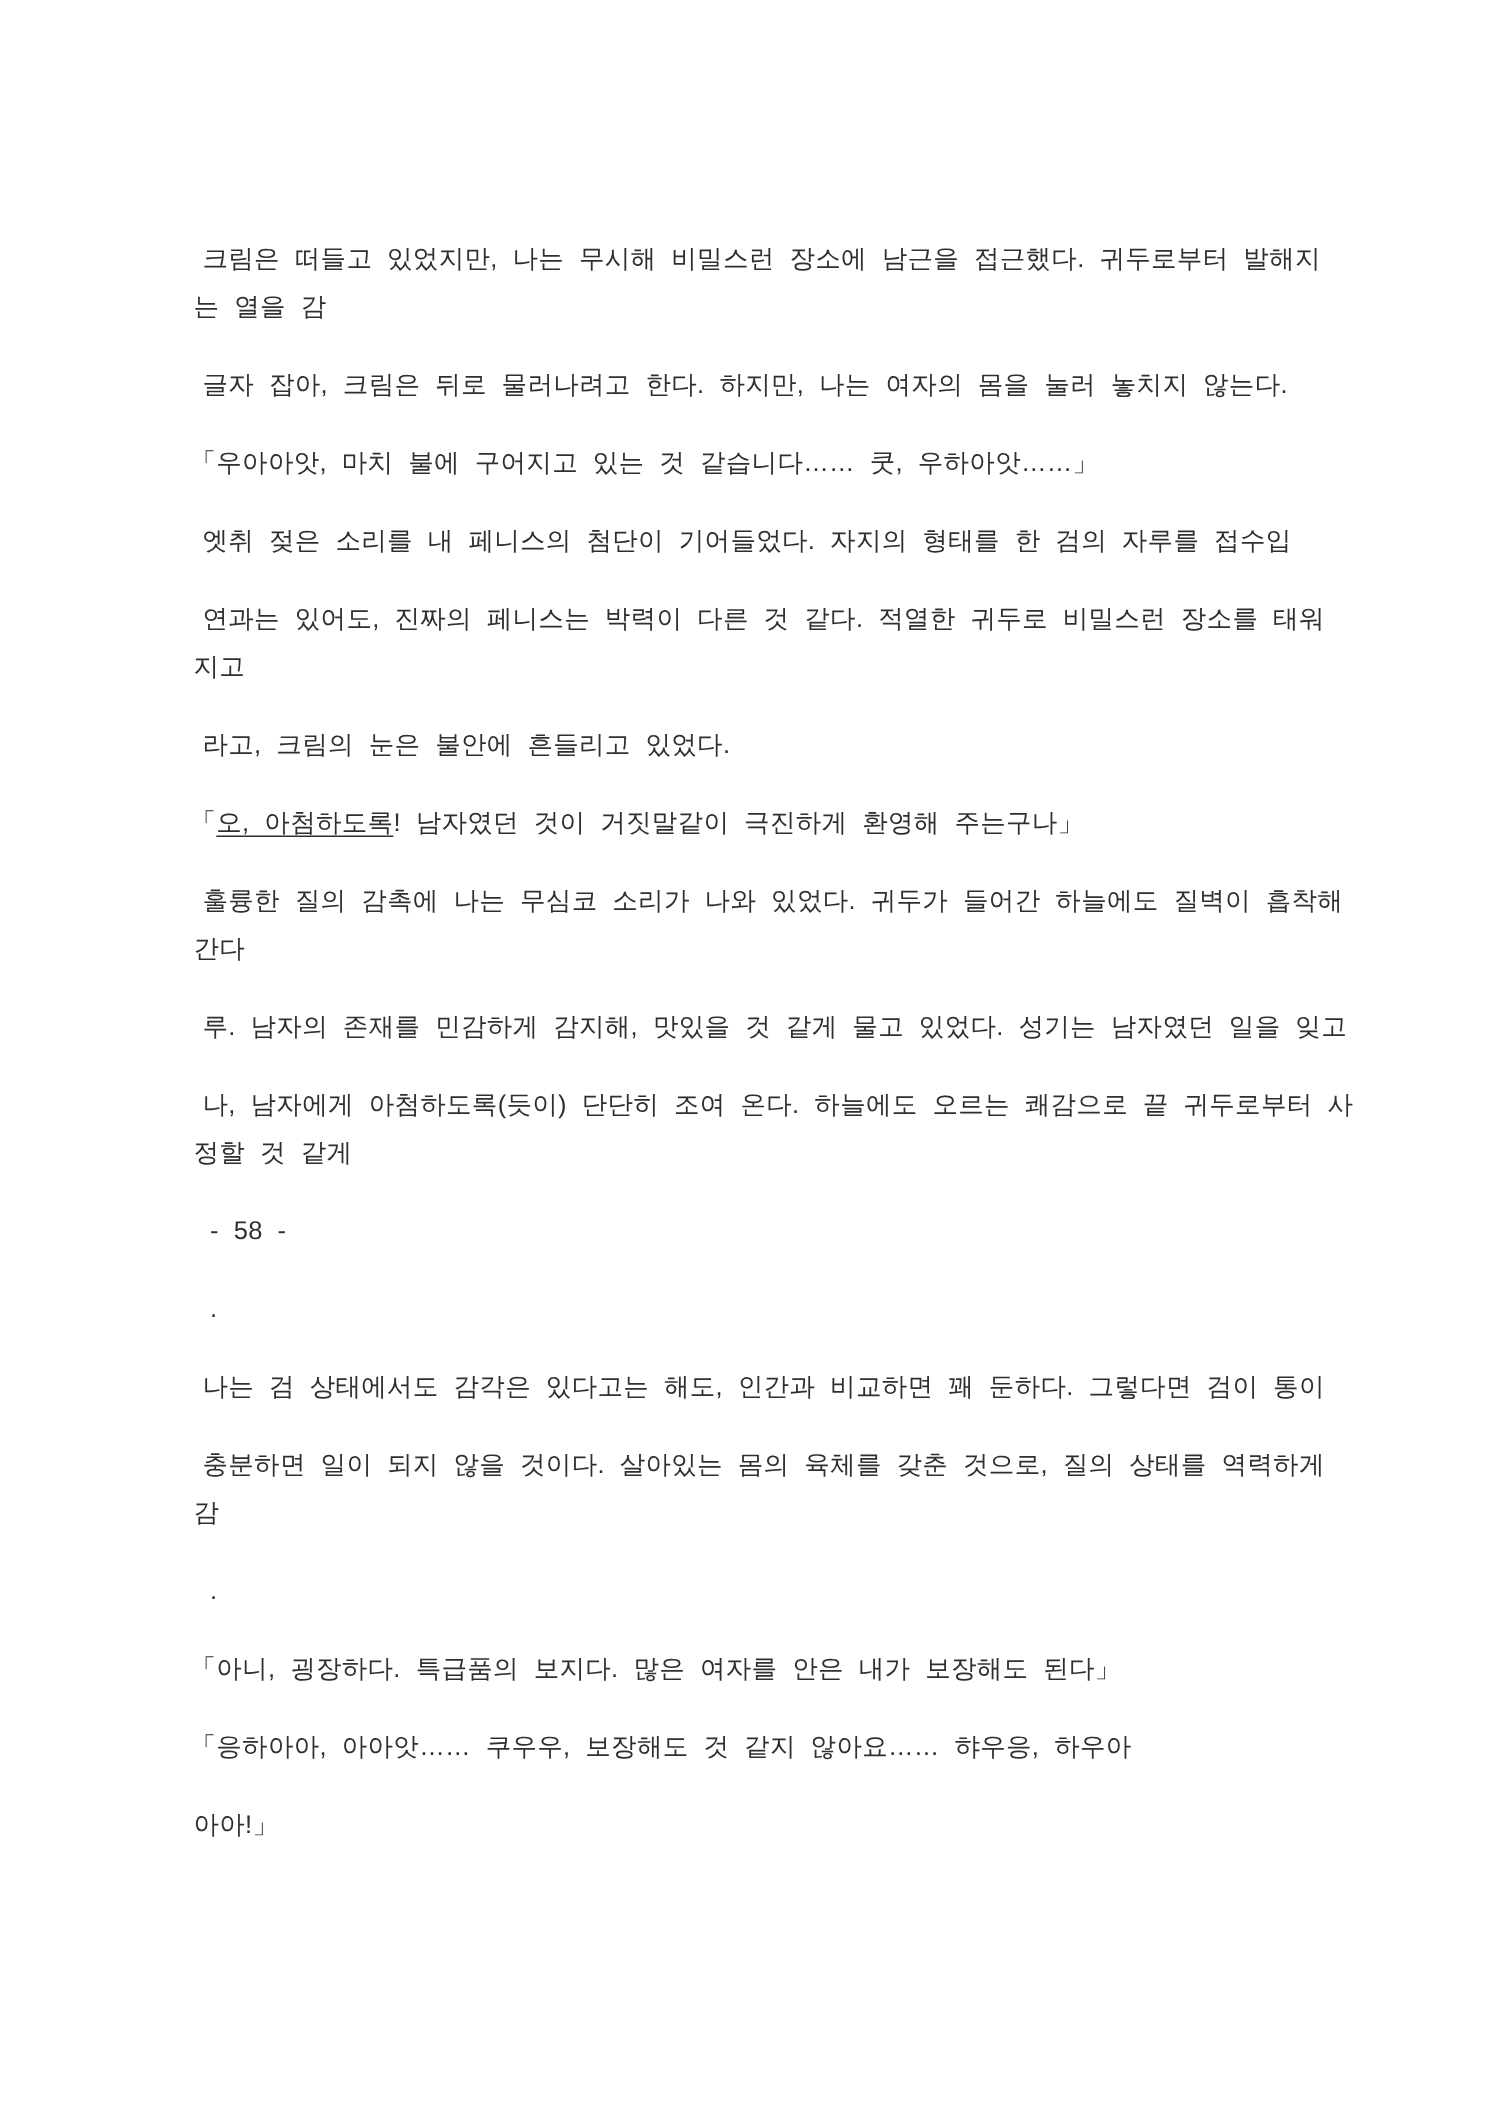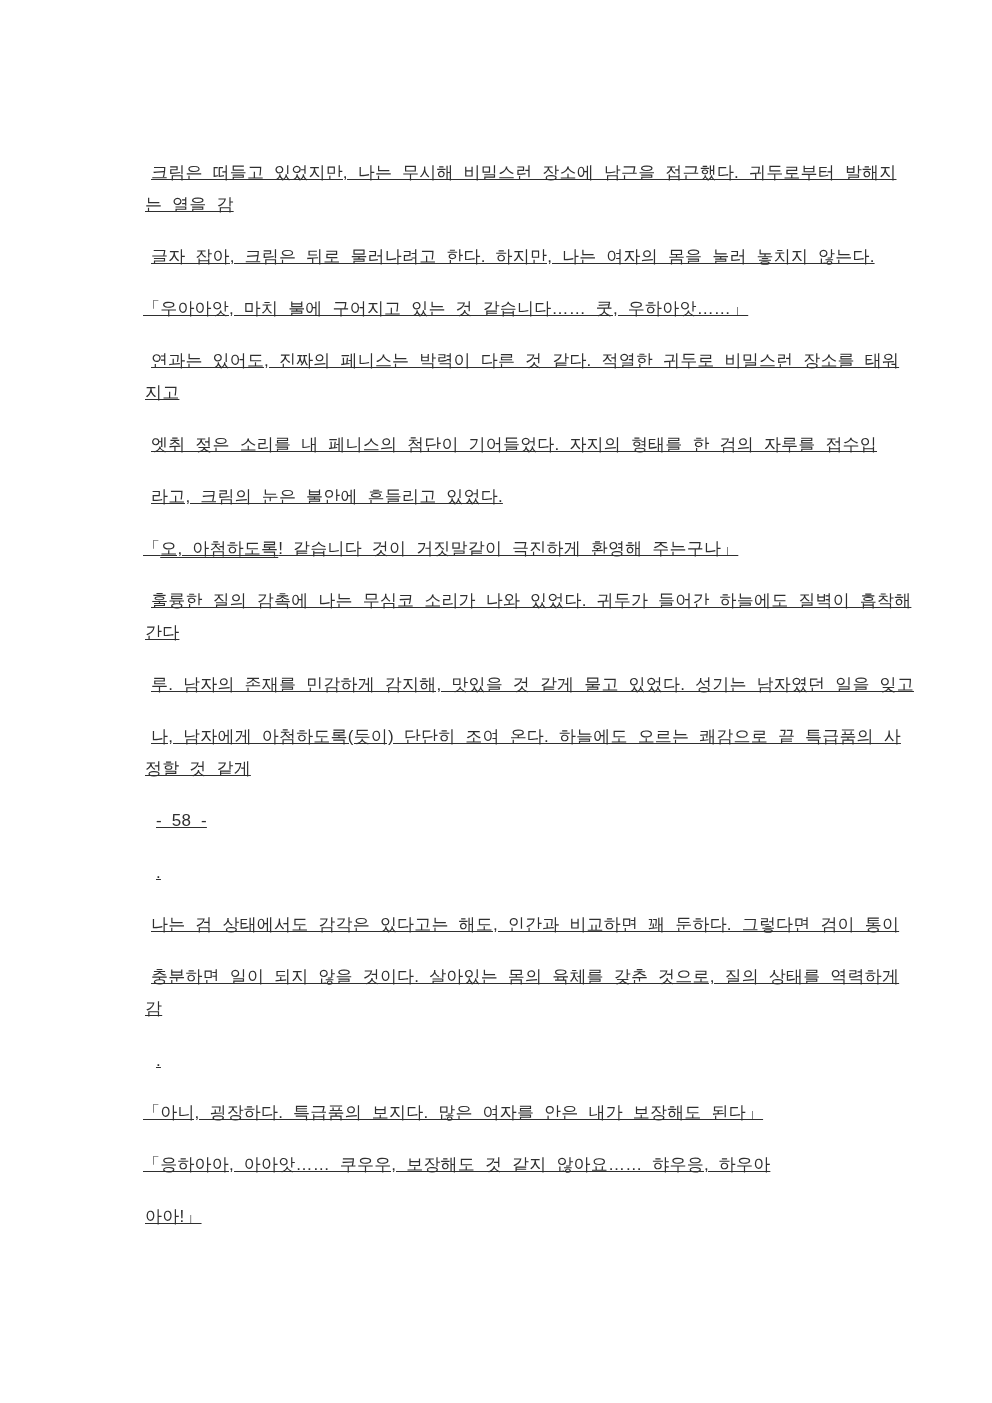--- a/index.html
+++ b/index.html
@@ -19,23 +19,22 @@
     padding: 157px 112px 0 129px;
     background: #ffffff;
     color: #2f2f2f;
     font-size: 17px;
     line-height: 32px;
     word-spacing: 5px;
     letter-spacing: 0.2px;
     overflow: hidden;
   }
   p.blk {
-    margin: 0 0 20px 16px;
+    margin: 0 0 20px 0;
     padding: 0;
-    text-decoration: underline;
   }
   .line {
     display: block;
     white-space: nowrap;
   }
   
   .indent > .line:first-child { text-indent: 6px; }
   
   .quote > .line:first-child { text-indent: -2px; }
   
@@ -57,47 +56,47 @@
 
   <p class="blk indent">
     <span class="line">글자 잡아, 크림은 뒤로 물러나려고 한다. 하지만, 나는 여자의 몸을 눌러 놓치지 않는다.</span>
   </p>
 
   <p class="blk quote">
     <span class="line">「우아아앗, 마치 불에 구어지고 있는 것 같습니다…… 쿳, 우하아앗……」</span>
   </p>
 
   <p class="blk indent">
-    <span class="line">연과는 있어도, 진짜의 페니스는 박력이 다른 것 같다. 적열한 귀두로 비밀스런 장소를 태워</span>
-    <span class="line">지고</span>
+    <span class="line">엣취 젖은 소리를 내 페니스의 첨단이 기어들었다. 자지의 형태를 한 검의 자루를 접수입</span>
   </p>
 
   <p class="blk indent">
-    <span class="line">엣취 젖은 소리를 내 페니스의 첨단이 기어들었다. 자지의 형태를 한 검의 자루를 접수입</span>
+    <span class="line">연과는 있어도, 진짜의 페니스는 박력이 다른 것 같다. 적열한 귀두로 비밀스런 장소를 태워</span>
+    <span class="line">지고</span>
   </p>
 
   <p class="blk indent">
     <span class="line">라고, 크림의 눈은 불안에 흔들리고 있었다.</span>
   </p>
 
   <p class="blk quote">
-    <span class="line"><span>「</span><span class="ul">오, 아첨하도록</span><span>! 같습니다 것이 거짓말같이 극진하게 환영해 주는구나」</span></span>
+    <span class="line"><span>「</span><span class="ul">오, 아첨하도록</span><span>! 남자였던 것이 거짓말같이 극진하게 환영해 주는구나」</span></span>
   </p>
 
   <p class="blk indent">
     <span class="line">훌륭한 질의 감촉에 나는 무심코 소리가 나와 있었다. 귀두가 들어간 하늘에도 질벽이 흡착해</span>
     <span class="line">간다</span>
   </p>
 
   <p class="blk indent">
     <span class="line">루. 남자의 존재를 민감하게 감지해, 맛있을 것 같게 물고 있었다. 성기는 남자였던 일을 잊고</span>
   </p>
 
   <p class="blk indent">
-    <span class="line">나, 남자에게 아첨하도록(듯이) 단단히 조여 온다. 하늘에도 오르는 쾌감으로 끝 특급품의 사</span>
+    <span class="line">나, 남자에게 아첨하도록(듯이) 단단히 조여 온다. 하늘에도 오르는 쾌감으로 끝 귀두로부터 사</span>
     <span class="line">정할 것 같게</span>
   </p>
 
   <p class="blk minor">
     <span class="line">- 58 -</span>
   </p>
 
   <p class="blk minor">
     <span class="line">.</span>
   </p>

